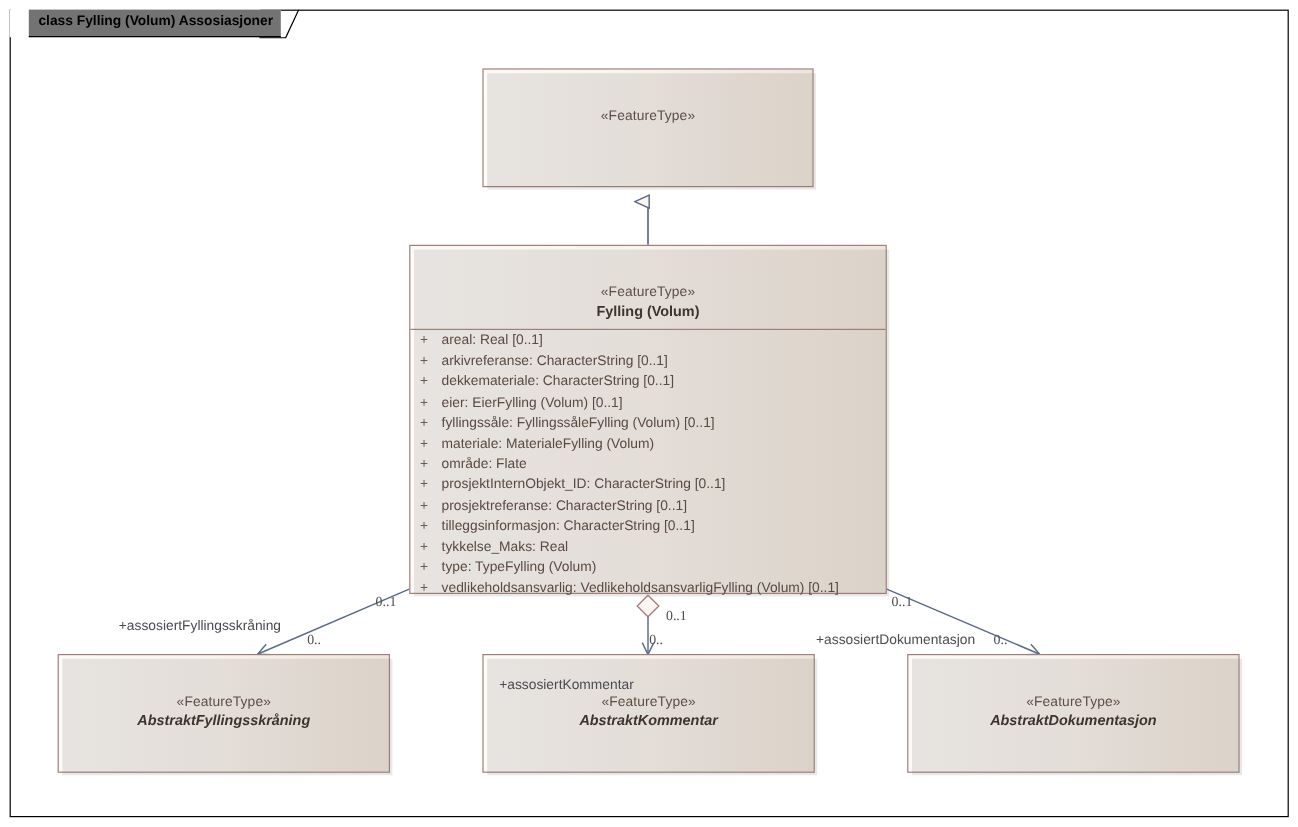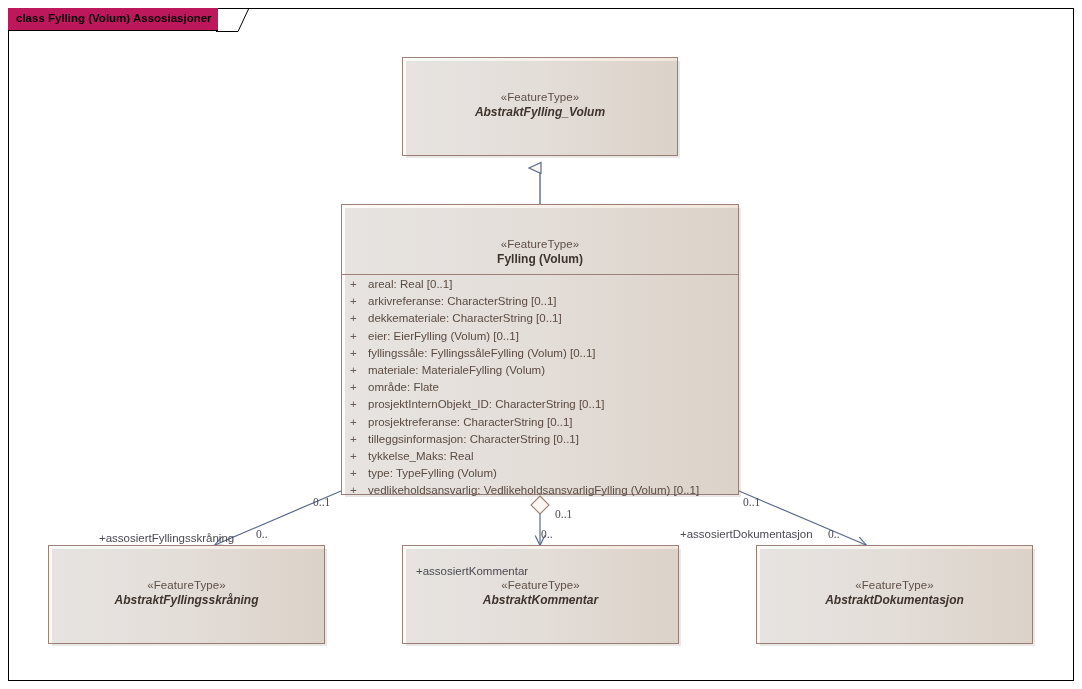--- a/index.html
+++ b/index.html
@@ -33,23 +33,24 @@
     z-index: 6;
     display: flex;
     align-items: center;
   }
   #title-tab .tab-body {
     position: relative;
     height: 23px;
     padding: 0 6px 0 8px;
     display: flex;
     align-items: center;
-    background: #be185d;
+    background: #737373;
     border-bottom: 1px solid #000000;
     border-right: none;
+    margin-left: 16px;
   }
   #title-tab .tab-label {
     font-size: 11.5px;
     font-weight: bold;
     color: #000000;
     white-space: nowrap;
     line-height: 1;
   }
   
   #tab-slash {
@@ -192,21 +193,20 @@
     </g>
 
     <g>
       <line x1="739" y1="491" x2="866" y2="545" stroke="#5a6a8a" stroke-width="1.2" marker-end="url(#open-arrow)"></line>
     </g>
   </svg>
 
   <div class="uml-class" style="left:402px; top:57px; width:276px; height:99px;">
     <div class="cls-head">
       <div class="stereotype">«FeatureType»</div>
-      <div class="cls-name abstract">AbstraktFylling_Volum</div>
     </div>
   </div>
 
   <div class="uml-class" style="left:341px; top:204px; width:398px; height:291px;">
     <div class="cls-head">
       <div class="stereotype">«FeatureType»</div>
       <div class="cls-name">Fylling (Volum)</div>
     </div>
     <div class="cls-sep"></div>
     <div class="attr-list" id="main-attrs">
@@ -280,21 +280,21 @@
   </div>
 
   <div class="uml-class" style="left:756px; top:545px; width:277px; height:99px;">
     <div class="cls-head">
       <div class="stereotype">«FeatureType»</div>
       <div class="cls-name abstract">AbstraktDokumentasjon</div>
     </div>
   </div>
 
   <span class="mult" style="left:313px; top:496px;">0..1</span>
-  <span class="edge-label" style="left:99px; top:532px;text-align:right;">+assosiertFyllingsskråning</span>
+  <span class="edge-label" style="left:99px; top:516px;text-align:right;">+assosiertFyllingsskråning</span>
   <span class="mult" style="left:256px; top:528px;">0..</span>
 
   <span class="mult" style="left:555px; top:508px;">0..1</span>
   <span class="edge-label" style="left:416px; top:528px;margin-top:37px;">+assosiertKommentar</span>
   <span class="mult" style="left:541px; top:528px;">0..</span>
 
   <span class="mult" style="left:743px; top:496px;">0..1</span>
   <span class="edge-label" style="left:680px; top:528px;">+assosiertDokumentasjon</span>
   <span class="mult" style="left:828px; top:528px;">0..</span>
 

